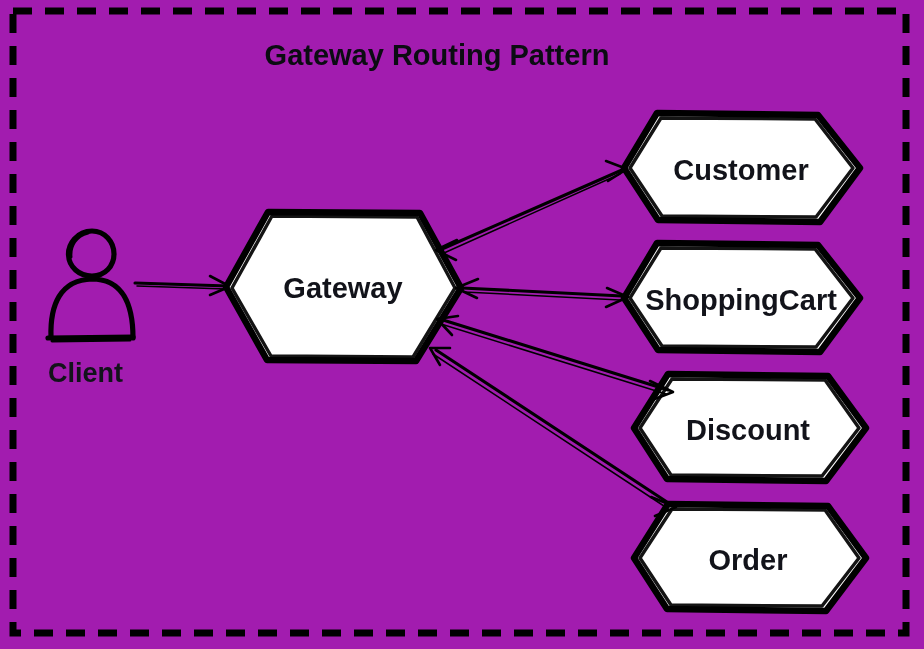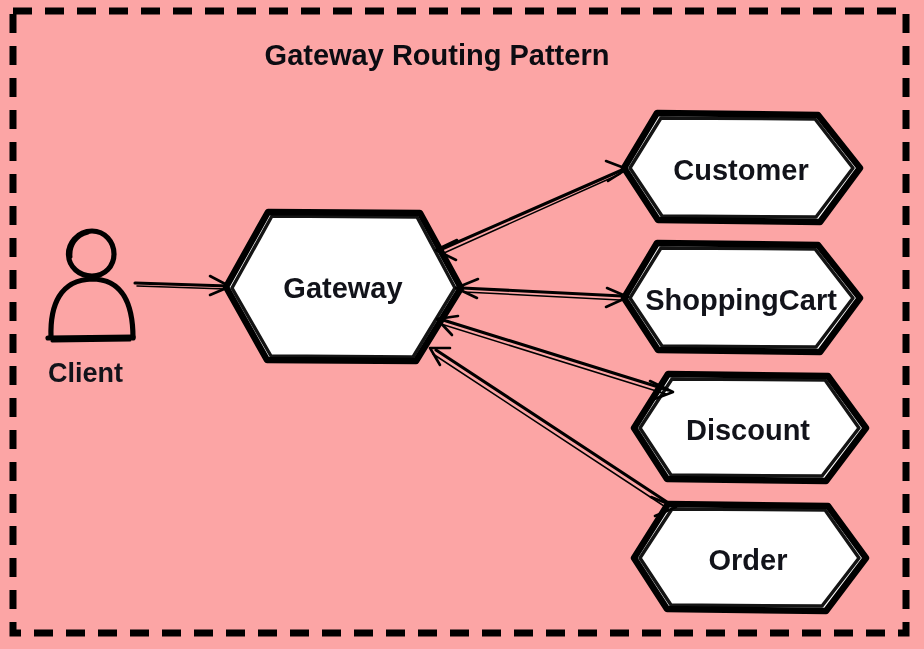--- a/index.html
+++ b/index.html
@@ -10,21 +10,21 @@
   body {
     width: 924px;
     height: 649px;
     font-family: "Liberation Sans", sans-serif;
     overflow: hidden;
   }
   #canvas {
     position: relative;
     width: 924px;
     height: 649px;
-    background: #fca5a5;
+    background: #a21caf;
   }
   #diagram-svg {
     position: absolute;
     top: 0;
     left: 0;
     width: 924px;
     height: 649px;
   }
   .node-label {
     font-family: "Liberation Sans", sans-serif;

